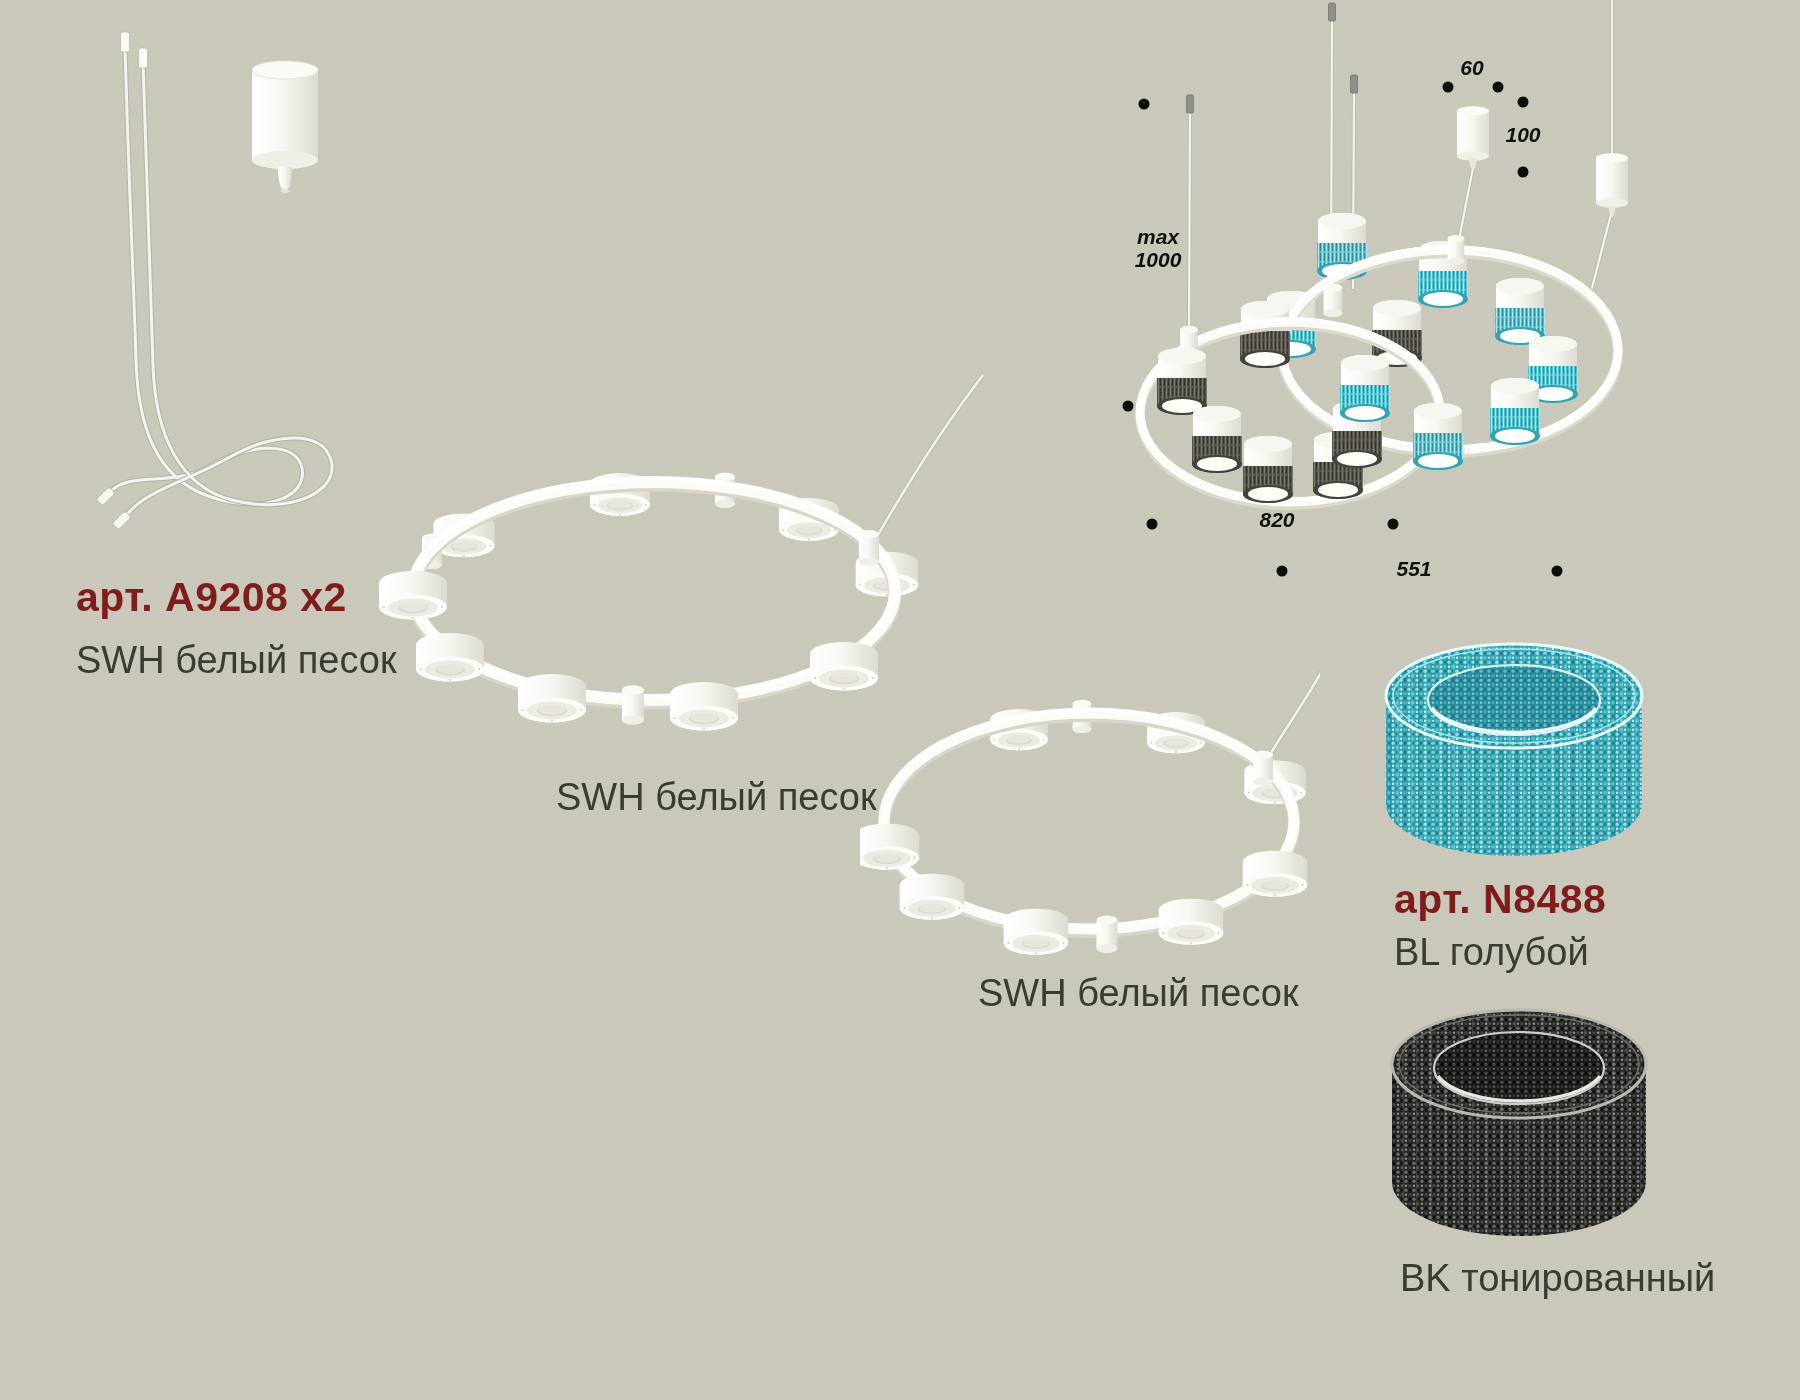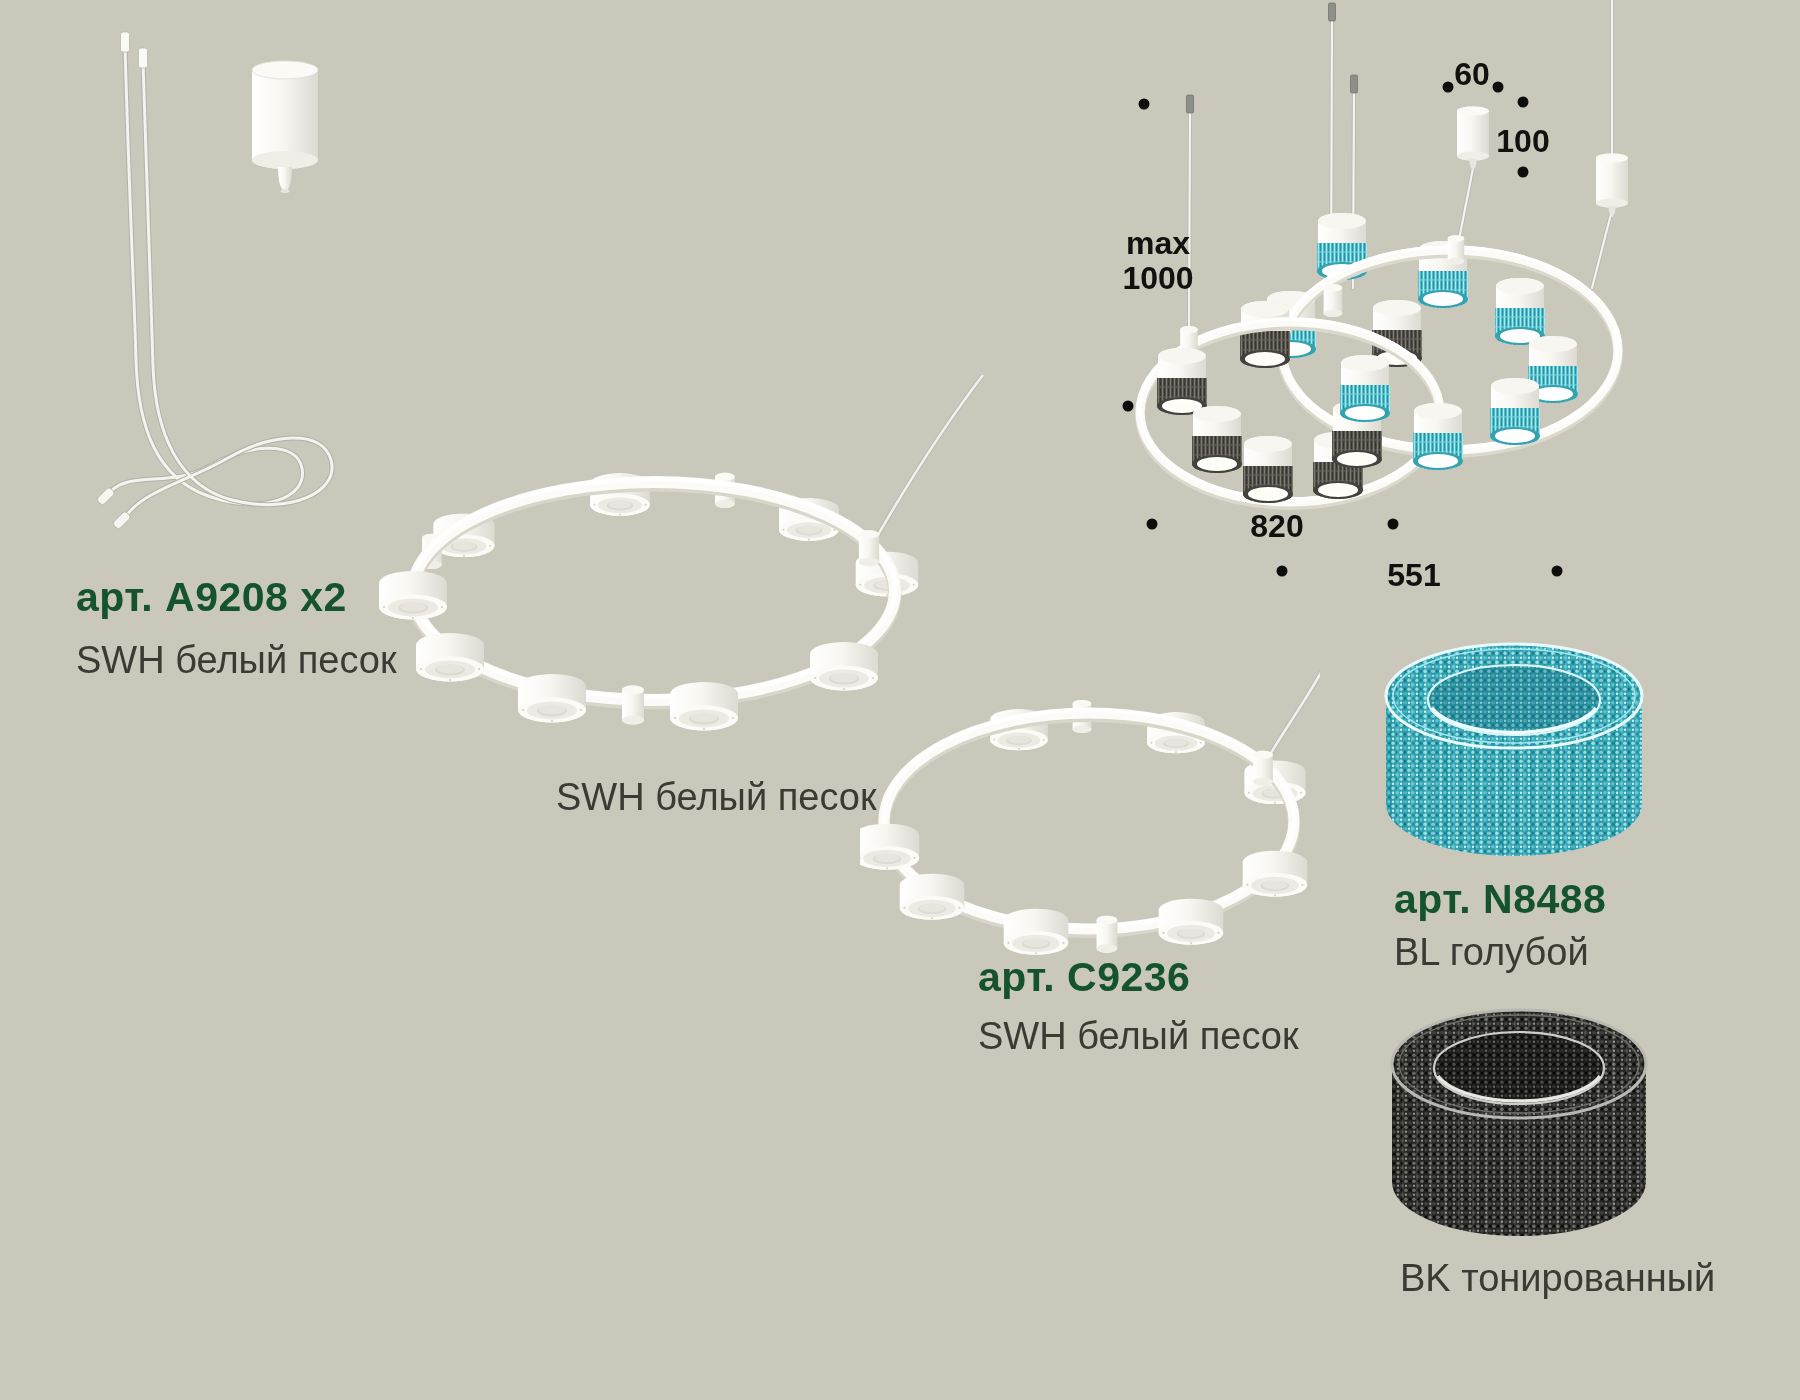--- a/index.html
+++ b/index.html
@@ -3,30 +3,30 @@
 <meta charset="utf-8">
 <style>
   html,body{margin:0;padding:0;}
   body{
     width:1800px;height:1400px;position:relative;overflow:hidden;
     background:#cac8ba;
     font-family:"Liberation Sans",sans-serif;
   }
   .abs{position:absolute;}
   .article{
-    font-weight:700;font-size:41px;line-height:1.05;color:#14532d;
+    font-weight:700;font-size:41px;line-height:1.05;color:#7f1d1d;
     letter-spacing:.5px;white-space:nowrap;
   }
   .finish{
     font-weight:400;font-size:38px;line-height:1.05;color:#3b3a33;
     white-space:nowrap;
   }
   .dim{
-    font-weight:700;font-size:32px;line-height:1.08;color:#12110f;
-    white-space:nowrap;transform:translateX(-50%);text-align:center;
+    font-weight:700;font-size:21px;line-height:1.08;color:#12110f;
+    white-space:nowrap;transform:translateX(-50%);text-align:center;font-style:italic;
   }
   svg{display:block;}
 </style>
 </head>
 <body style="background: rgb(202, 200, 186);">
 
 <svg width="0" height="0" class="abs" style="left:0;top:0" aria-hidden="true">
   <defs>
     <linearGradient id="cylGrad" x1="0" y1="0" x2="1" y2="0">
       <stop offset="0" stop-color="#ffffff"></stop>
@@ -294,21 +294,20 @@
 <div class="abs" style="left:76px;top:576px">
   <div class="article">арт. A9208 x2</div>
   <div class="finish" style="margin-top:22px">SWH белый песок</div>
 </div>
 
 <div class="abs" style="left:556px;top:758px">
   <div class="finish" style="margin-top:20px">SWH белый песок</div>
 </div>
 
 <div class="abs" style="left:978px;top:956px">
-  <div class="article">арт. C9236</div>
   <div class="finish" style="margin-top:18px">SWH белый песок</div>
 </div>
 
 <div class="abs" style="left:1394px;top:878px">
   <div class="article">арт. N8488</div>
   <div class="finish" style="margin-top:12px">BL голубой</div>
 </div>
 
 <div class="abs" style="left:1400px;top:1255px">
   <div class="finish" style="margin-top:4px">BK тонированный</div>

